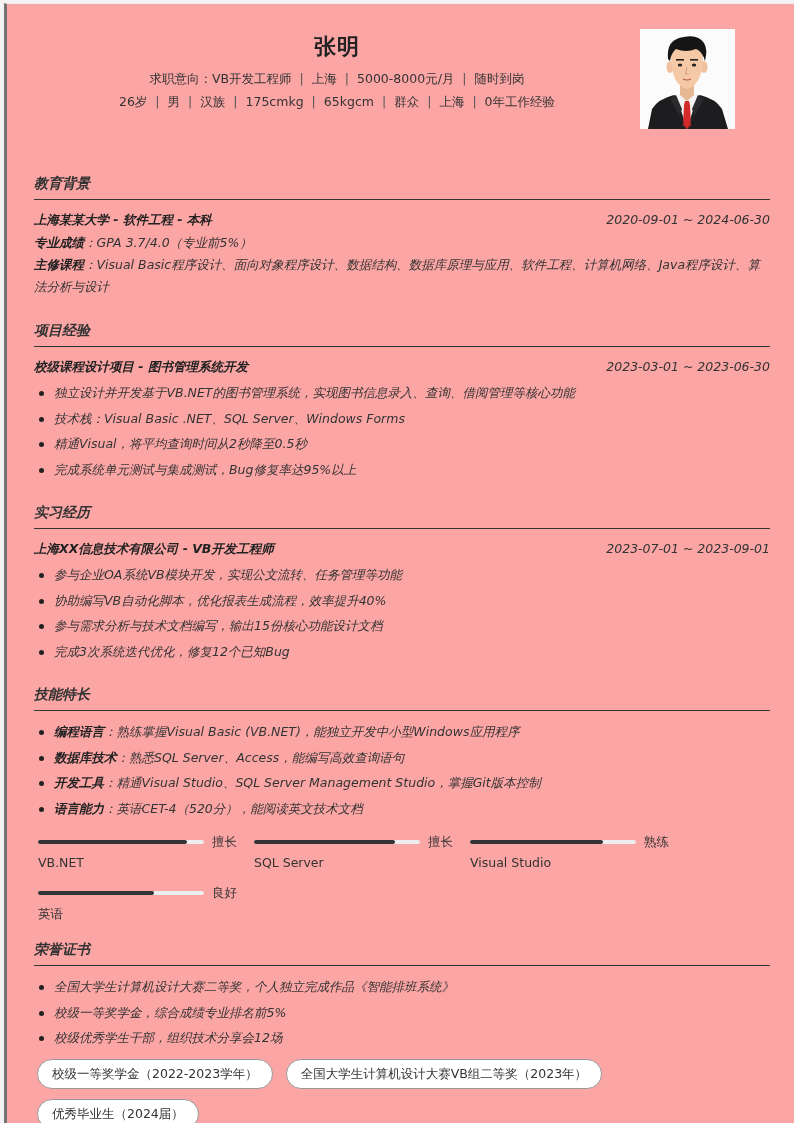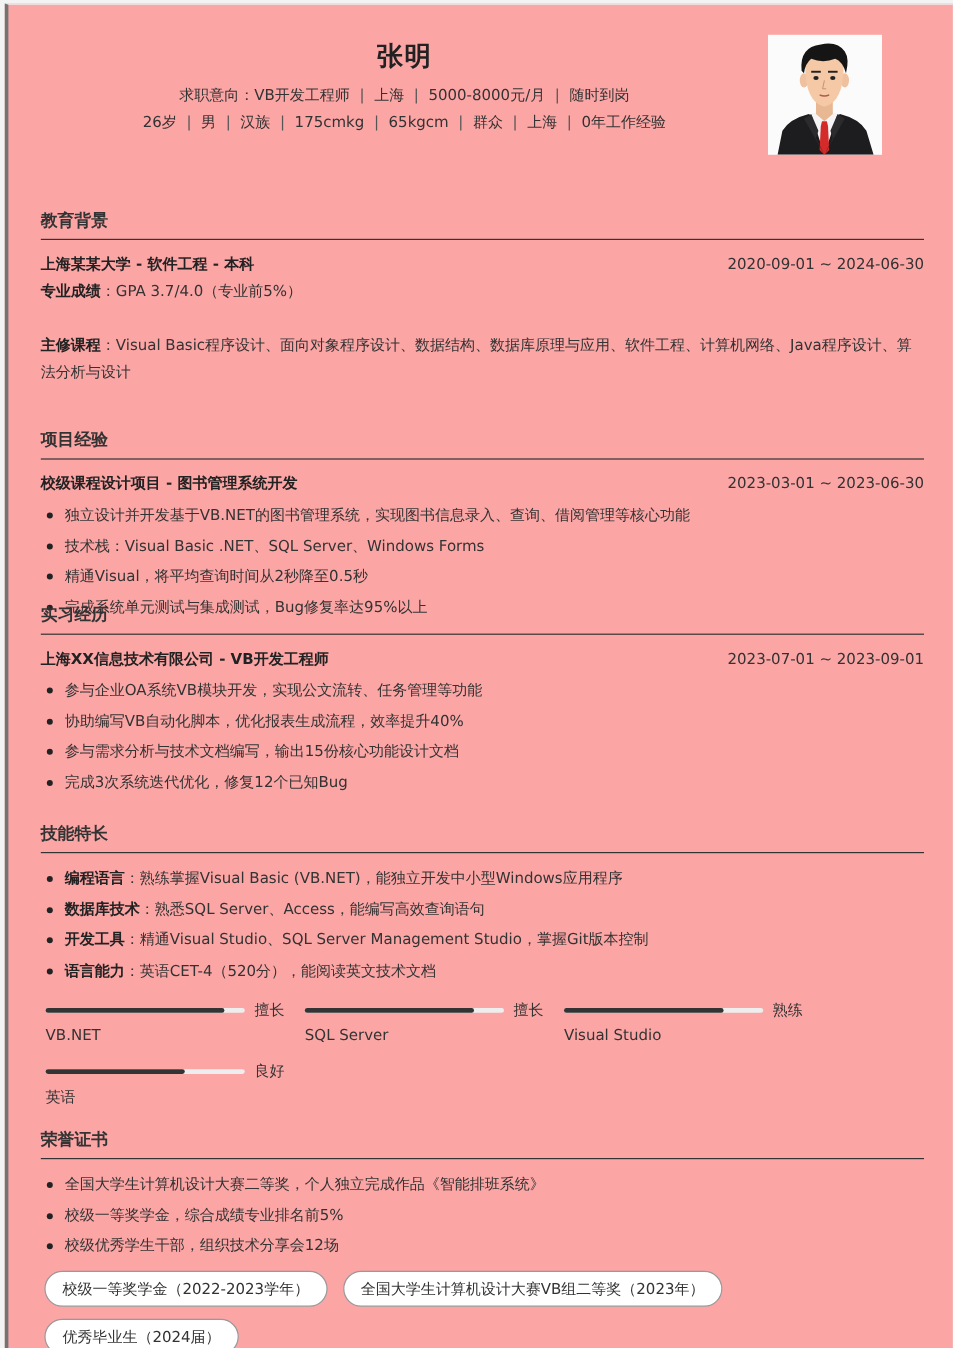--- a/index.html
+++ b/index.html
@@ -25,33 +25,33 @@
     }
     .info-line .sep { display: inline-block; margin: 0 8px; color: #555; }
     .line1 { top: 67px; }
     .line2 { top: 90px; }
     .line3 { top: 114px; }
     .photo {
       position: absolute; left: 633px; top: 25px; width: 95px; height: 100px;
       background: #fbfbfb;
     }
     .section {
-      position: absolute; left: 27px; width: 736px;
+      position: absolute; left: 27px; width: 736px; font-style: italic;
     }
     .sec-title {
       font-size: 14px; font-weight: bold; color: #333; padding-bottom: 6px;
       border-bottom: 1.5px solid #333;
     }
     .row-head {
       display: flex; justify-content: space-between; margin-top: 12px;
       font-size: 12.5px;
     }
     .row-head .title { font-weight: bold; color: #222; }
     .row-head .date { color: #333; }
-    .para { font-size: 12.5px; line-height: 22px; color: #333; margin-top: 23px; }
+    .para { font-size: 12.5px; line-height: 22px; color: #333; }
     .para b { font-weight: bold; color: #222; }
     ul.bullets { margin: 4px 0 0 0; padding: 0; list-style: none; }
     ul.bullets li {
       position: relative; padding-left: 20px; font-size: 12.5px; color: #333;
       line-height: 25.5px;
     }
     ul.bullets li::before {
       content: ""; position: absolute; left: 5px; top: 11px; width: 5px; height: 5px;
       border-radius: 50%; background: #222;
     }
@@ -126,21 +126,21 @@
   <div class="section" style="top:171px;">
     <div class="sec-title">教育背景</div>
     <div class="row-head">
       <span class="title">上海某某大学 - 软件工程 - 本科</span>
       <span class="date">2020-09-01 ~ 2024-06-30</span>
     </div>
     <div class="para" style="margin-top:3px;"><b>专业成绩</b><span>：GPA 3.7/4.0（专业前5%）</span></div>
     <div class="para"><b>主修课程</b><span>：Visual Basic程序设计、面向对象程序设计、数据结构、数据库原理与应用、软件工程、计算机网络、Java程序设计、算法分析与设计</span></div>
   </div>
 
-  <div class="section" style="top:318px;margin-top:36px;">
+  <div class="section" style="top:318px;">
     <div class="sec-title">项目经验</div>
     <div class="row-head">
       <span class="title">校级课程设计项目 - 图书管理系统开发</span>
       <span class="date">2023-03-01 ~ 2023-06-30</span>
     </div>
     <ul class="bullets">
       <li>独立设计并开发基于VB.NET的图书管理系统，实现图书信息录入、查询、借阅管理等核心功能</li>
       <li>技术栈：Visual Basic .NET、SQL Server、Windows Forms</li>
       <li>精通Visual，将平均查询时间从2秒降至0.5秒</li>
       <li>完成系统单元测试与集成测试，Bug修复率达95%以上</li>

